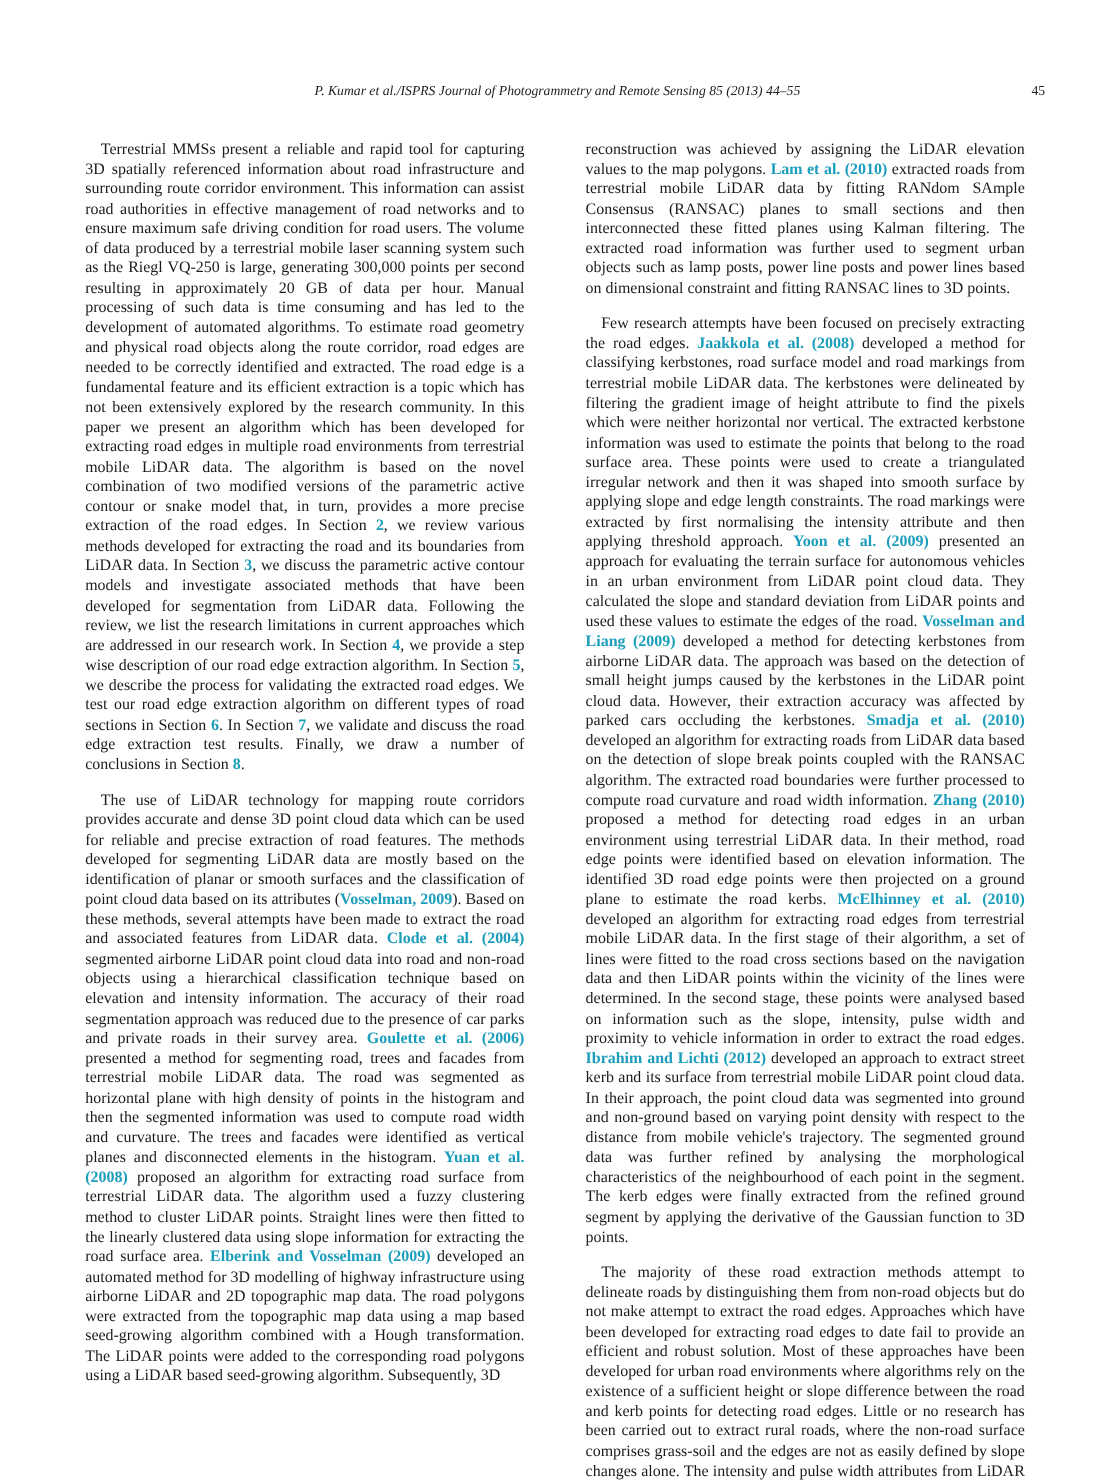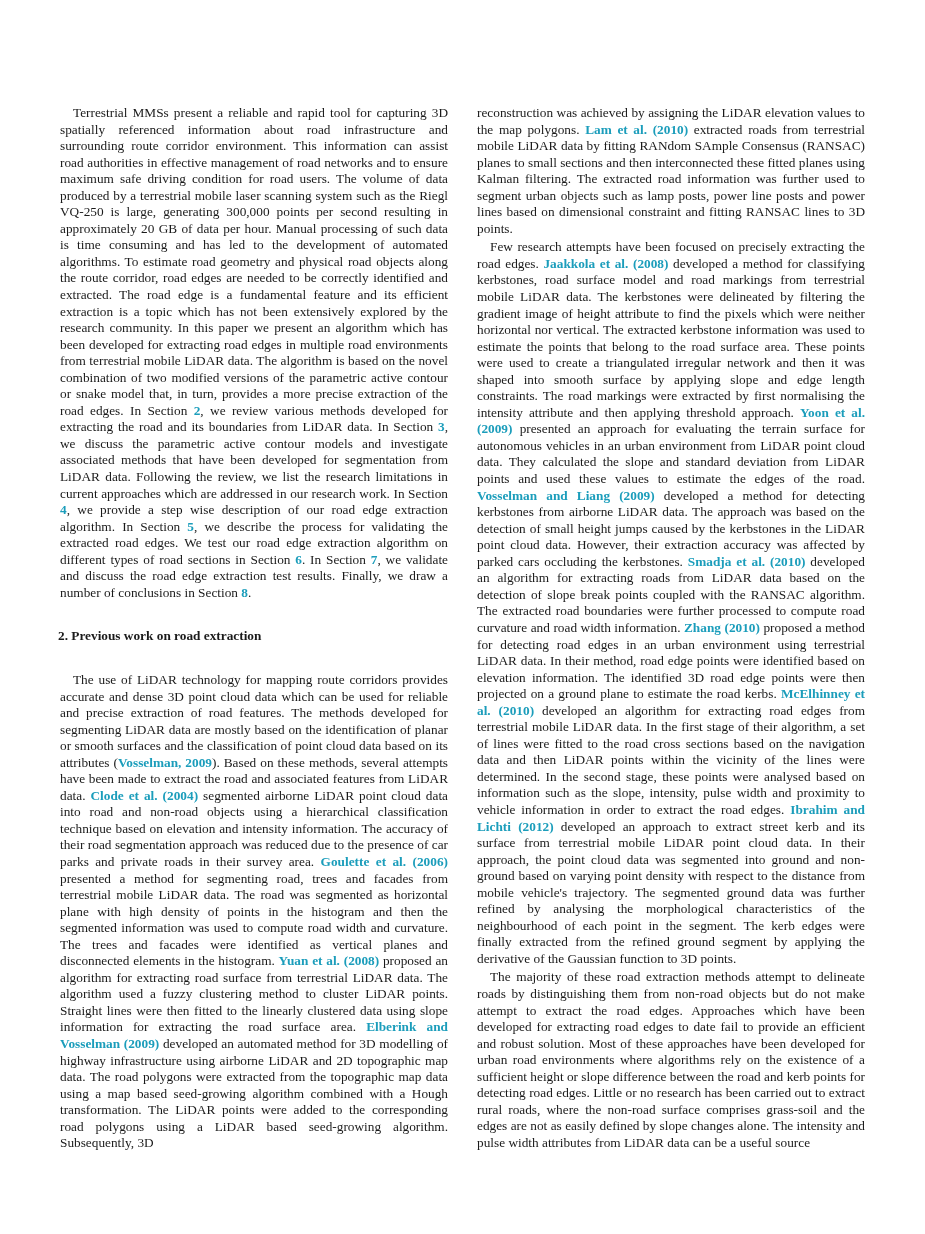--- a/index.html
+++ b/index.html
@@ -43,21 +43,21 @@
     left: 58px;
     width: 809px;
     display: flex;
     gap: 25px;
   }
   .col {
     width: 392px;
     flex: 0 0 392px;
   }
   .col p {
-    margin: 2px;
+    margin: 13px;
     font-size: 13.3px;
     line-height: 16.55px;
     text-align: justify;
   }
   .col p.indent {
     text-indent: 13px;
   }
   .section-heading {
     margin: 27px 0 27px 0;
     font-size: 13.3px;
@@ -68,26 +68,29 @@
     color: var(--link-color, #1b9dbb);
     cursor: pointer;
     font-weight: bold;
   }
 </style>
 </head>
 <body>
 
 <div class="page">
 
+  <div class="running-header">
+    <span class="running-head">P. Kumar et al./ISPRS Journal of Photogrammetry and Remote Sensing 85 (2013) 44–55</span>
+    <span class="page-number">45</span>
+  </div>
 
   <div class="columns">
 
     <div class="col">
       <p class="indent"><span>Terrestrial MMSs present a reliable and rapid tool for capturing 3D spatially referenced information about road infrastructure and surrounding route corridor environment. This information can assist road authorities in effective management of road networks and to ensure maximum safe driving condition for road users. The volume of data produced by a terrestrial mobile laser scanning system such as the Riegl VQ-250 is large, generating 300,000 points per second resulting in approximately 20 GB of data per hour. Manual processing of such data is time consuming and has led to the development of automated algorithms. To estimate road geometry and physical road objects along the route corridor, road edges are needed to be correctly identified and extracted. The road edge is a fundamental feature and its efficient extraction is a topic which has not been extensively explored by the research community. In this paper we present an algorithm which has been developed for extracting road edges in multiple road environments from terrestrial mobile LiDAR data. The algorithm is based on the novel combination of two modified versions of the parametric active contour or snake model that, in turn, provides a more precise extraction of the road edges. In Section </span><span class="cite">2</span><span>, we review various methods developed for extracting the road and its boundaries from LiDAR data. In Section </span><span class="cite">3</span><span>, we discuss the parametric active contour models and investigate associated methods that have been developed for segmentation from LiDAR data. Following the review, we list the research limitations in current approaches which are addressed in our research work. In Section </span><span class="cite">4</span><span>, we provide a step wise description of our road edge extraction algorithm. In Section </span><span class="cite">5</span><span>, we describe the process for validating the extracted road edges. We test our road edge extraction algorithm on different types of road sections in Section </span><span class="cite">6</span><span>. In Section </span><span class="cite">7</span><span>, we validate and discuss the road edge extraction test results. Finally, we draw a number of conclusions in Section </span><span class="cite">8</span><span>.</span></p>
-      <h2 class="section-heading">2. Previous work on road extraction</h2>
       <p class="indent"><span>The use of LiDAR technology for mapping route corridors provides accurate and dense 3D point cloud data which can be used for reliable and precise extraction of road features. The methods developed for segmenting LiDAR data are mostly based on the identification of planar or smooth surfaces and the classification of point cloud data based on its attributes (</span><span class="cite">Vosselman, 2009</span><span>). Based on these methods, several attempts have been made to extract the road and associated features from LiDAR data. </span><span class="cite">Clode et al. (2004)</span><span> segmented airborne LiDAR point cloud data into road and non-road objects using a hierarchical classification technique based on elevation and intensity information. The accuracy of their road segmentation approach was reduced due to the presence of car parks and private roads in their survey area. </span><span class="cite">Goulette et al. (2006)</span><span> presented a method for segmenting road, trees and facades from terrestrial mobile LiDAR data. The road was segmented as horizontal plane with high density of points in the histogram and then the segmented information was used to compute road width and curvature. The trees and facades were identified as vertical planes and disconnected elements in the histogram. </span><span class="cite">Yuan et al. (2008)</span><span> proposed an algorithm for extracting road surface from terrestrial LiDAR data. The algorithm used a fuzzy clustering method to cluster LiDAR points. Straight lines were then fitted to the linearly clustered data using slope information for extracting the road surface area. </span><span class="cite">Elberink and Vosselman (2009)</span><span> developed an automated method for 3D modelling of highway infrastructure using airborne LiDAR and 2D topographic map data. The road polygons were extracted from the topographic map data using a map based seed-growing algorithm combined with a Hough transformation. The LiDAR points were added to the corresponding road polygons using a LiDAR based seed-growing algorithm. Subsequently, 3D</span></p>
     </div>
 
     <div class="col">
       <p><span>reconstruction was achieved by assigning the LiDAR elevation values to the map polygons. </span><span class="cite">Lam et al. (2010)</span><span> extracted roads from terrestrial mobile LiDAR data by fitting RANdom SAmple Consensus (RANSAC) planes to small sections and then interconnected these fitted planes using Kalman filtering. The extracted road information was further used to segment urban objects such as lamp posts, power line posts and power lines based on dimensional constraint and fitting RANSAC lines to 3D points.</span></p>
       <p class="indent"><span>Few research attempts have been focused on precisely extracting the road edges. </span><span class="cite">Jaakkola et al. (2008)</span><span> developed a method for classifying kerbstones, road surface model and road markings from terrestrial mobile LiDAR data. The kerbstones were delineated by filtering the gradient image of height attribute to find the pixels which were neither horizontal nor vertical. The extracted kerbstone information was used to estimate the points that belong to the road surface area. These points were used to create a triangulated irregular network and then it was shaped into smooth surface by applying slope and edge length constraints. The road markings were extracted by first normalising the intensity attribute and then applying threshold approach. </span><span class="cite">Yoon et al. (2009)</span><span> presented an approach for evaluating the terrain surface for autonomous vehicles in an urban environment from LiDAR point cloud data. They calculated the slope and standard deviation from LiDAR points and used these values to estimate the edges of the road. </span><span class="cite">Vosselman and Liang (2009)</span><span> developed a method for detecting kerbstones from airborne LiDAR data. The approach was based on the detection of small height jumps caused by the kerbstones in the LiDAR point cloud data. However, their extraction accuracy was affected by parked cars occluding the kerbstones. </span><span class="cite">Smadja et al. (2010)</span><span> developed an algorithm for extracting roads from LiDAR data based on the detection of slope break points coupled with the RANSAC algorithm. The extracted road boundaries were further processed to compute road curvature and road width information. </span><span class="cite">Zhang (2010)</span><span> proposed a method for detecting road edges in an urban environment using terrestrial LiDAR data. In their method, road edge points were identified based on elevation information. The identified 3D road edge points were then projected on a ground plane to estimate the road kerbs. </span><span class="cite">McElhinney et al. (2010)</span><span> developed an algorithm for extracting road edges from terrestrial mobile LiDAR data. In the first stage of their algorithm, a set of lines were fitted to the road cross sections based on the navigation data and then LiDAR points within the vicinity of the lines were determined. In the second stage, these points were analysed based on information such as the slope, intensity, pulse width and proximity to vehicle information in order to extract the road edges. </span><span class="cite">Ibrahim and Lichti (2012)</span><span> developed an approach to extract street kerb and its surface from terrestrial mobile LiDAR point cloud data. In their approach, the point cloud data was segmented into ground and non-ground based on varying point density with respect to the distance from mobile vehicle's trajectory. The segmented ground data was further refined by analysing the morphological characteristics of the neighbourhood of each point in the segment. The kerb edges were finally extracted from the refined ground segment by applying the derivative of the Gaussian function to 3D points.</span></p>
       <p class="indent"><span>The majority of these road extraction methods attempt to delineate roads by distinguishing them from non-road objects but do not make attempt to extract the road edges. Approaches which have been developed for extracting road edges to date fail to provide an efficient and robust solution. Most of these approaches have been developed for urban road environments where algorithms rely on the existence of a sufficient height or slope difference between the road and kerb points for detecting road edges. Little or no research has been carried out to extract rural roads, where the non-road surface comprises grass-soil and the edges are not as easily defined by slope changes alone. The intensity and pulse width attributes from LiDAR data can be a useful source</span></p>
     </div>
 
   </div>

